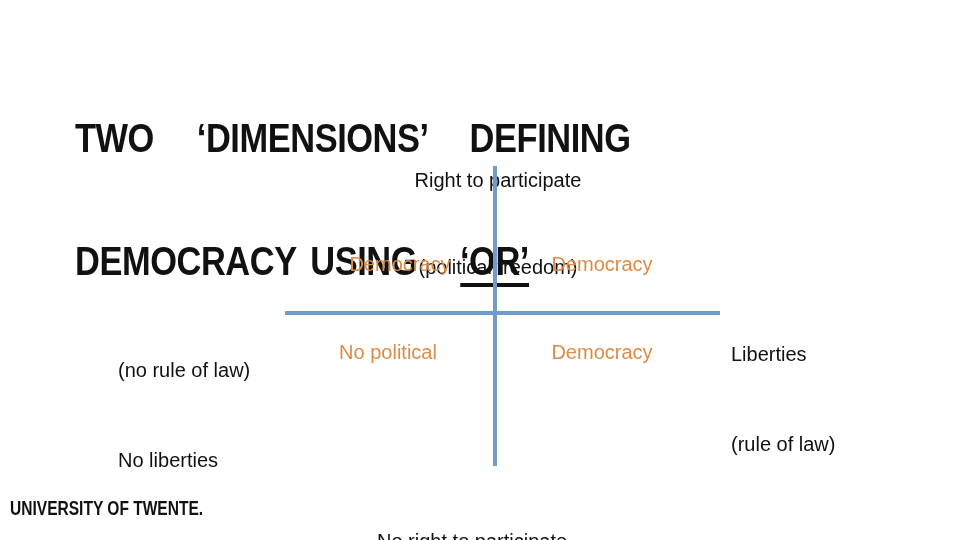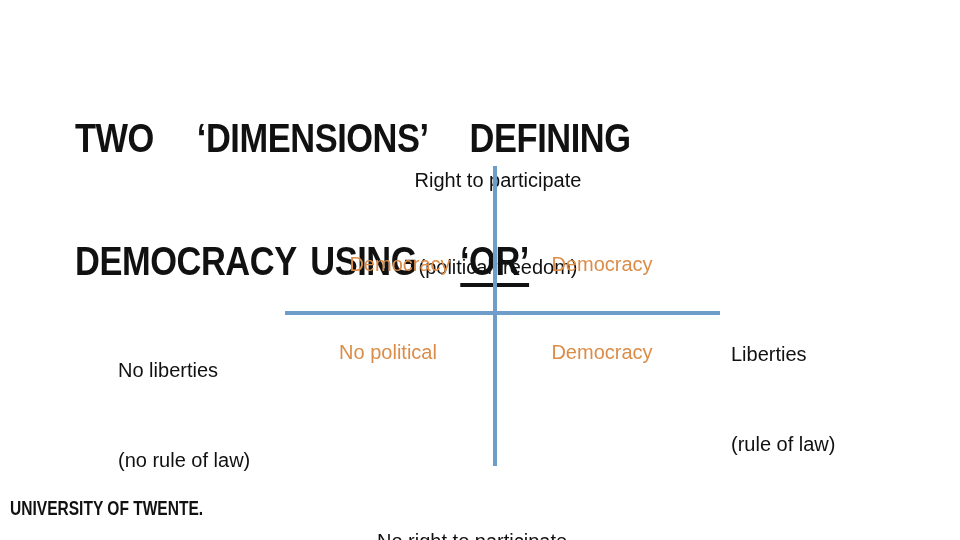--- a/index.html
+++ b/index.html
@@ -90,22 +90,22 @@
 
   <div class="axis-line v-line" style="background: rgb(109, 157, 200);"></div>
   <div class="axis-line h-line" style="background: rgb(109, 157, 200);"></div>
 
   <div class="quad-label" style="left: 400px; top: 252px; color: rgb(219, 140, 72);">Democracy</div>
   <div class="quad-label" style="left: 602px; top: 252px; color: rgb(219, 140, 72);">Democracy</div>
   <div class="quad-label" style="left: 388px; top: 340px; color: rgb(219, 140, 72);">No political</div>
   <div class="quad-label" style="left: 602px; top: 340px; color: rgb(219, 140, 72);">Democracy</div>
 
   <div class="diagram-label" style="left:118px; top:295px;">
+    <div>(no rule of law)</div>
     <div>No liberties</div>
-    <div>(no rule of law)</div>
   </div>
 
   <div class="diagram-label" style="left:731px; top:279px;">
     <div>Liberties</div>
     <div>(rule of law)</div>
   </div>
 
   <div class="diagram-label" style="left:377px; top:466px;">
     <div>No right to participate</div>
     

